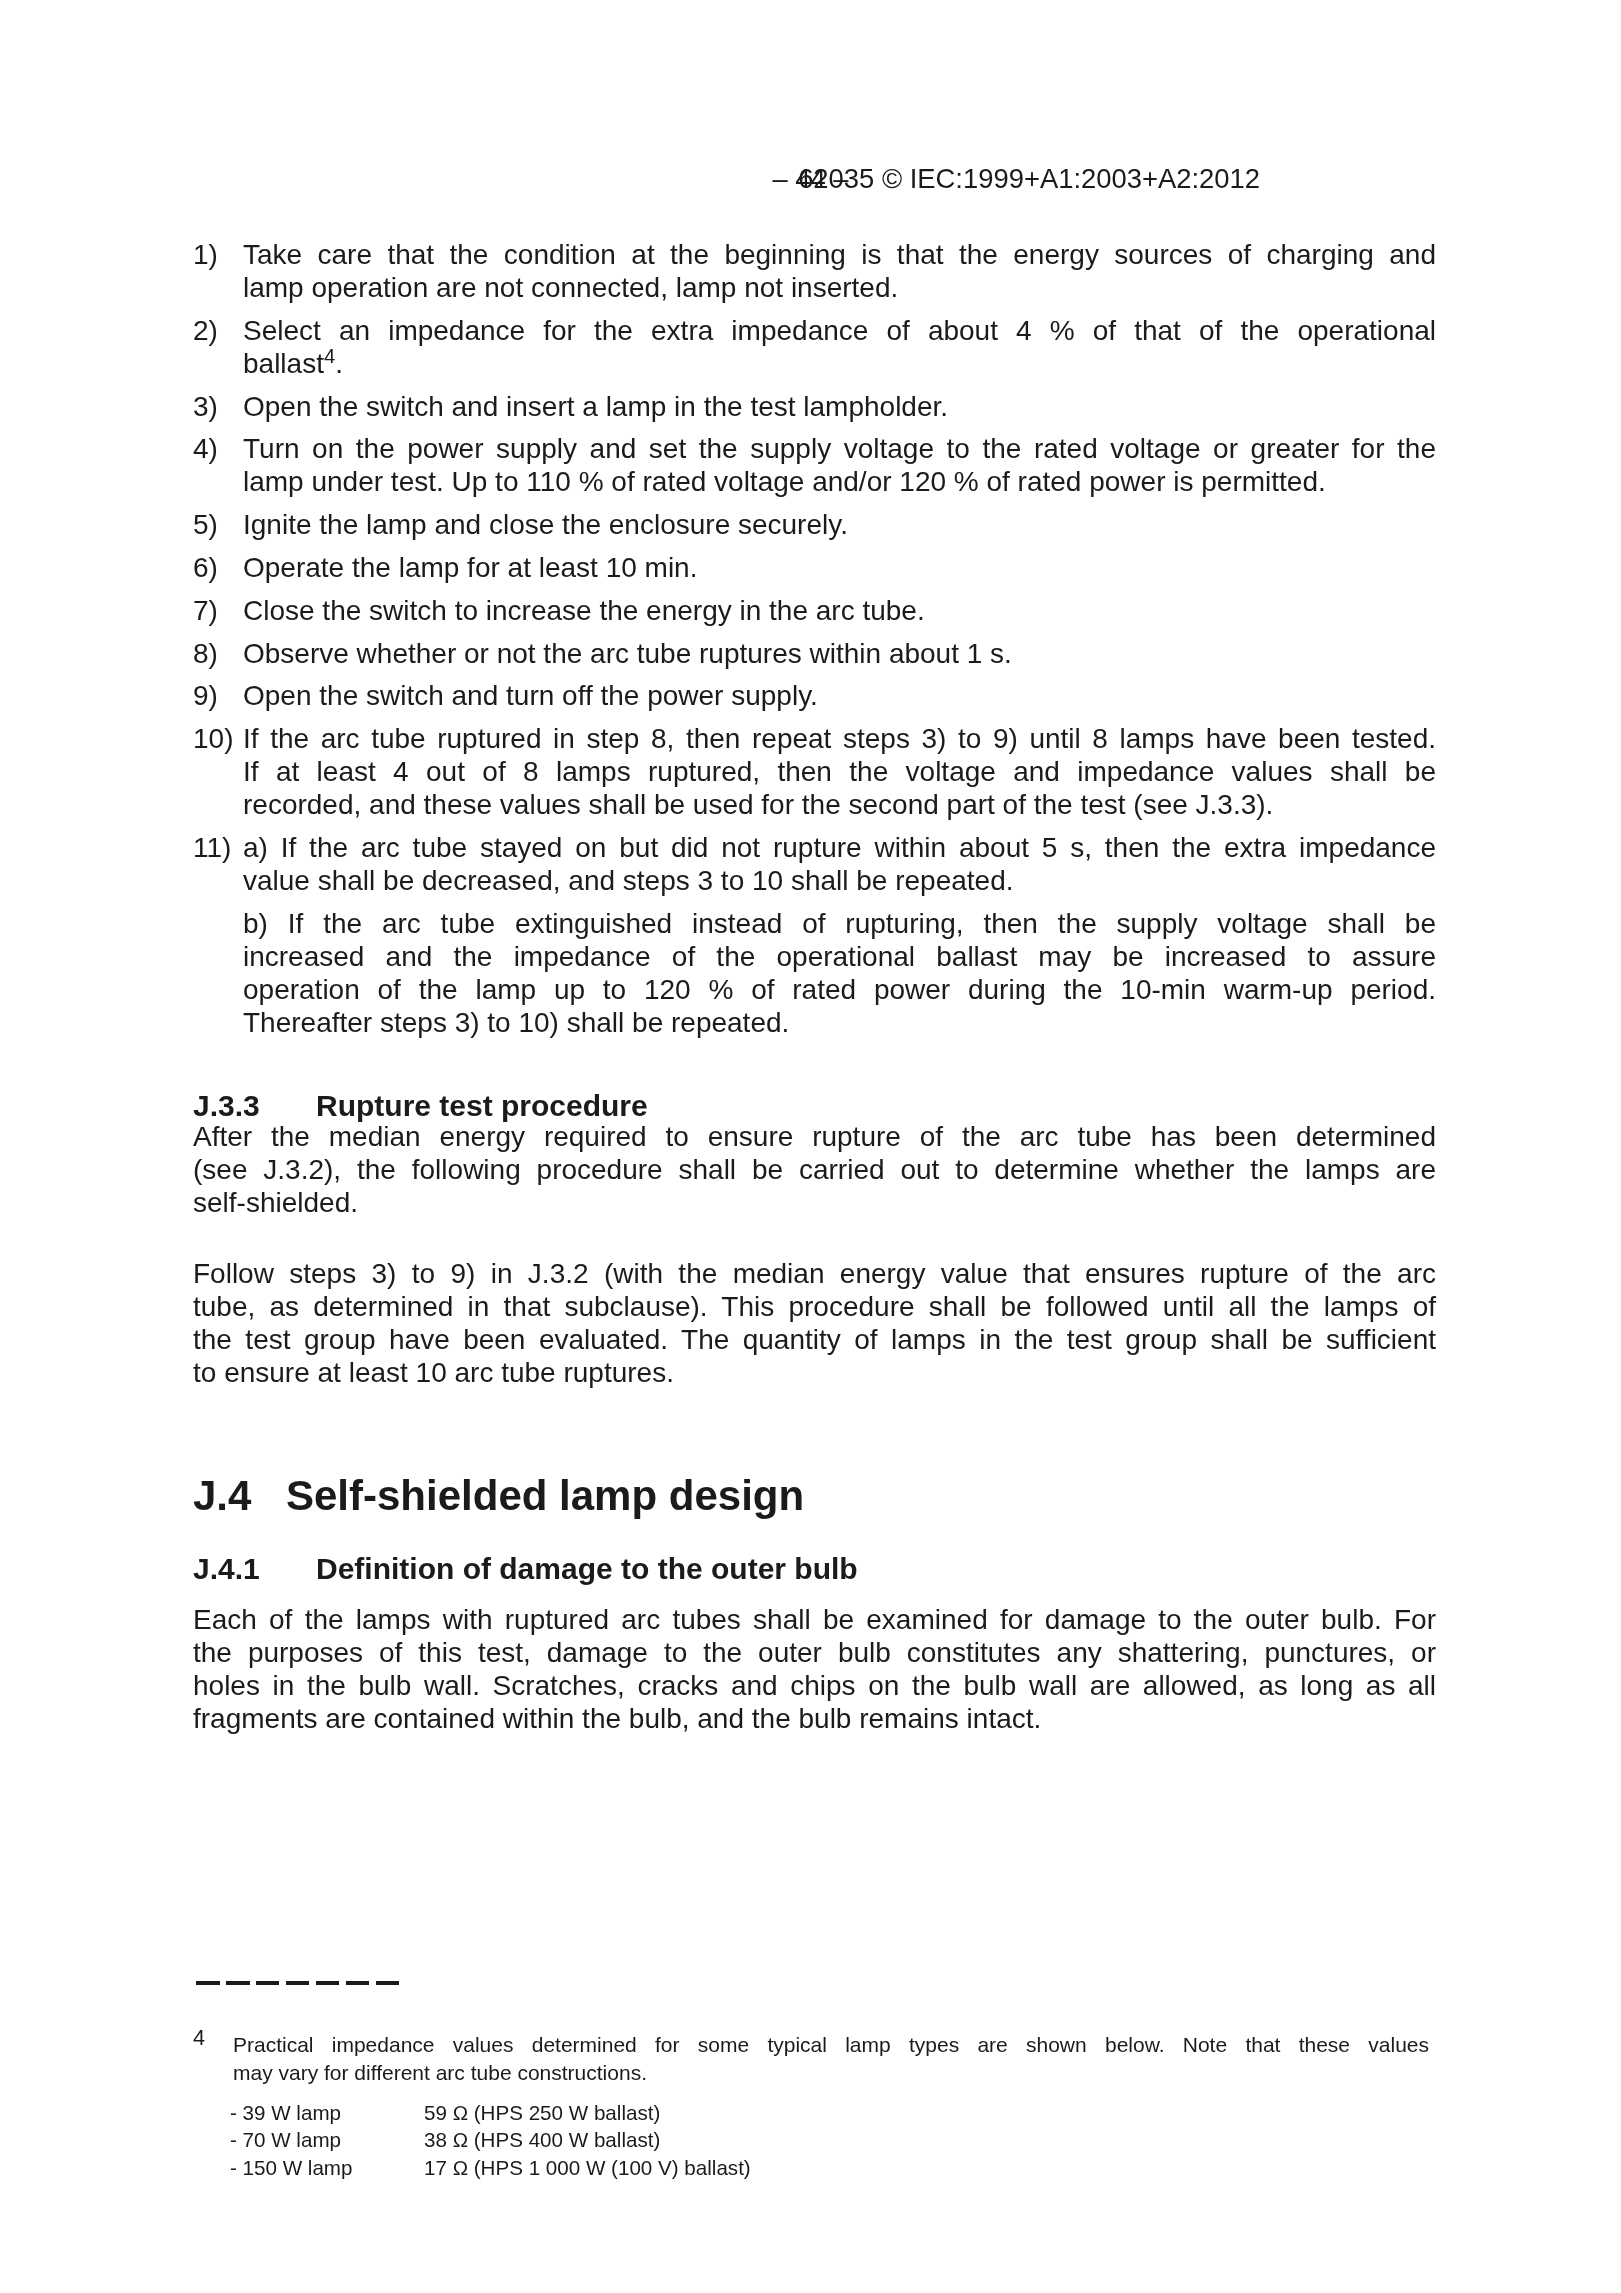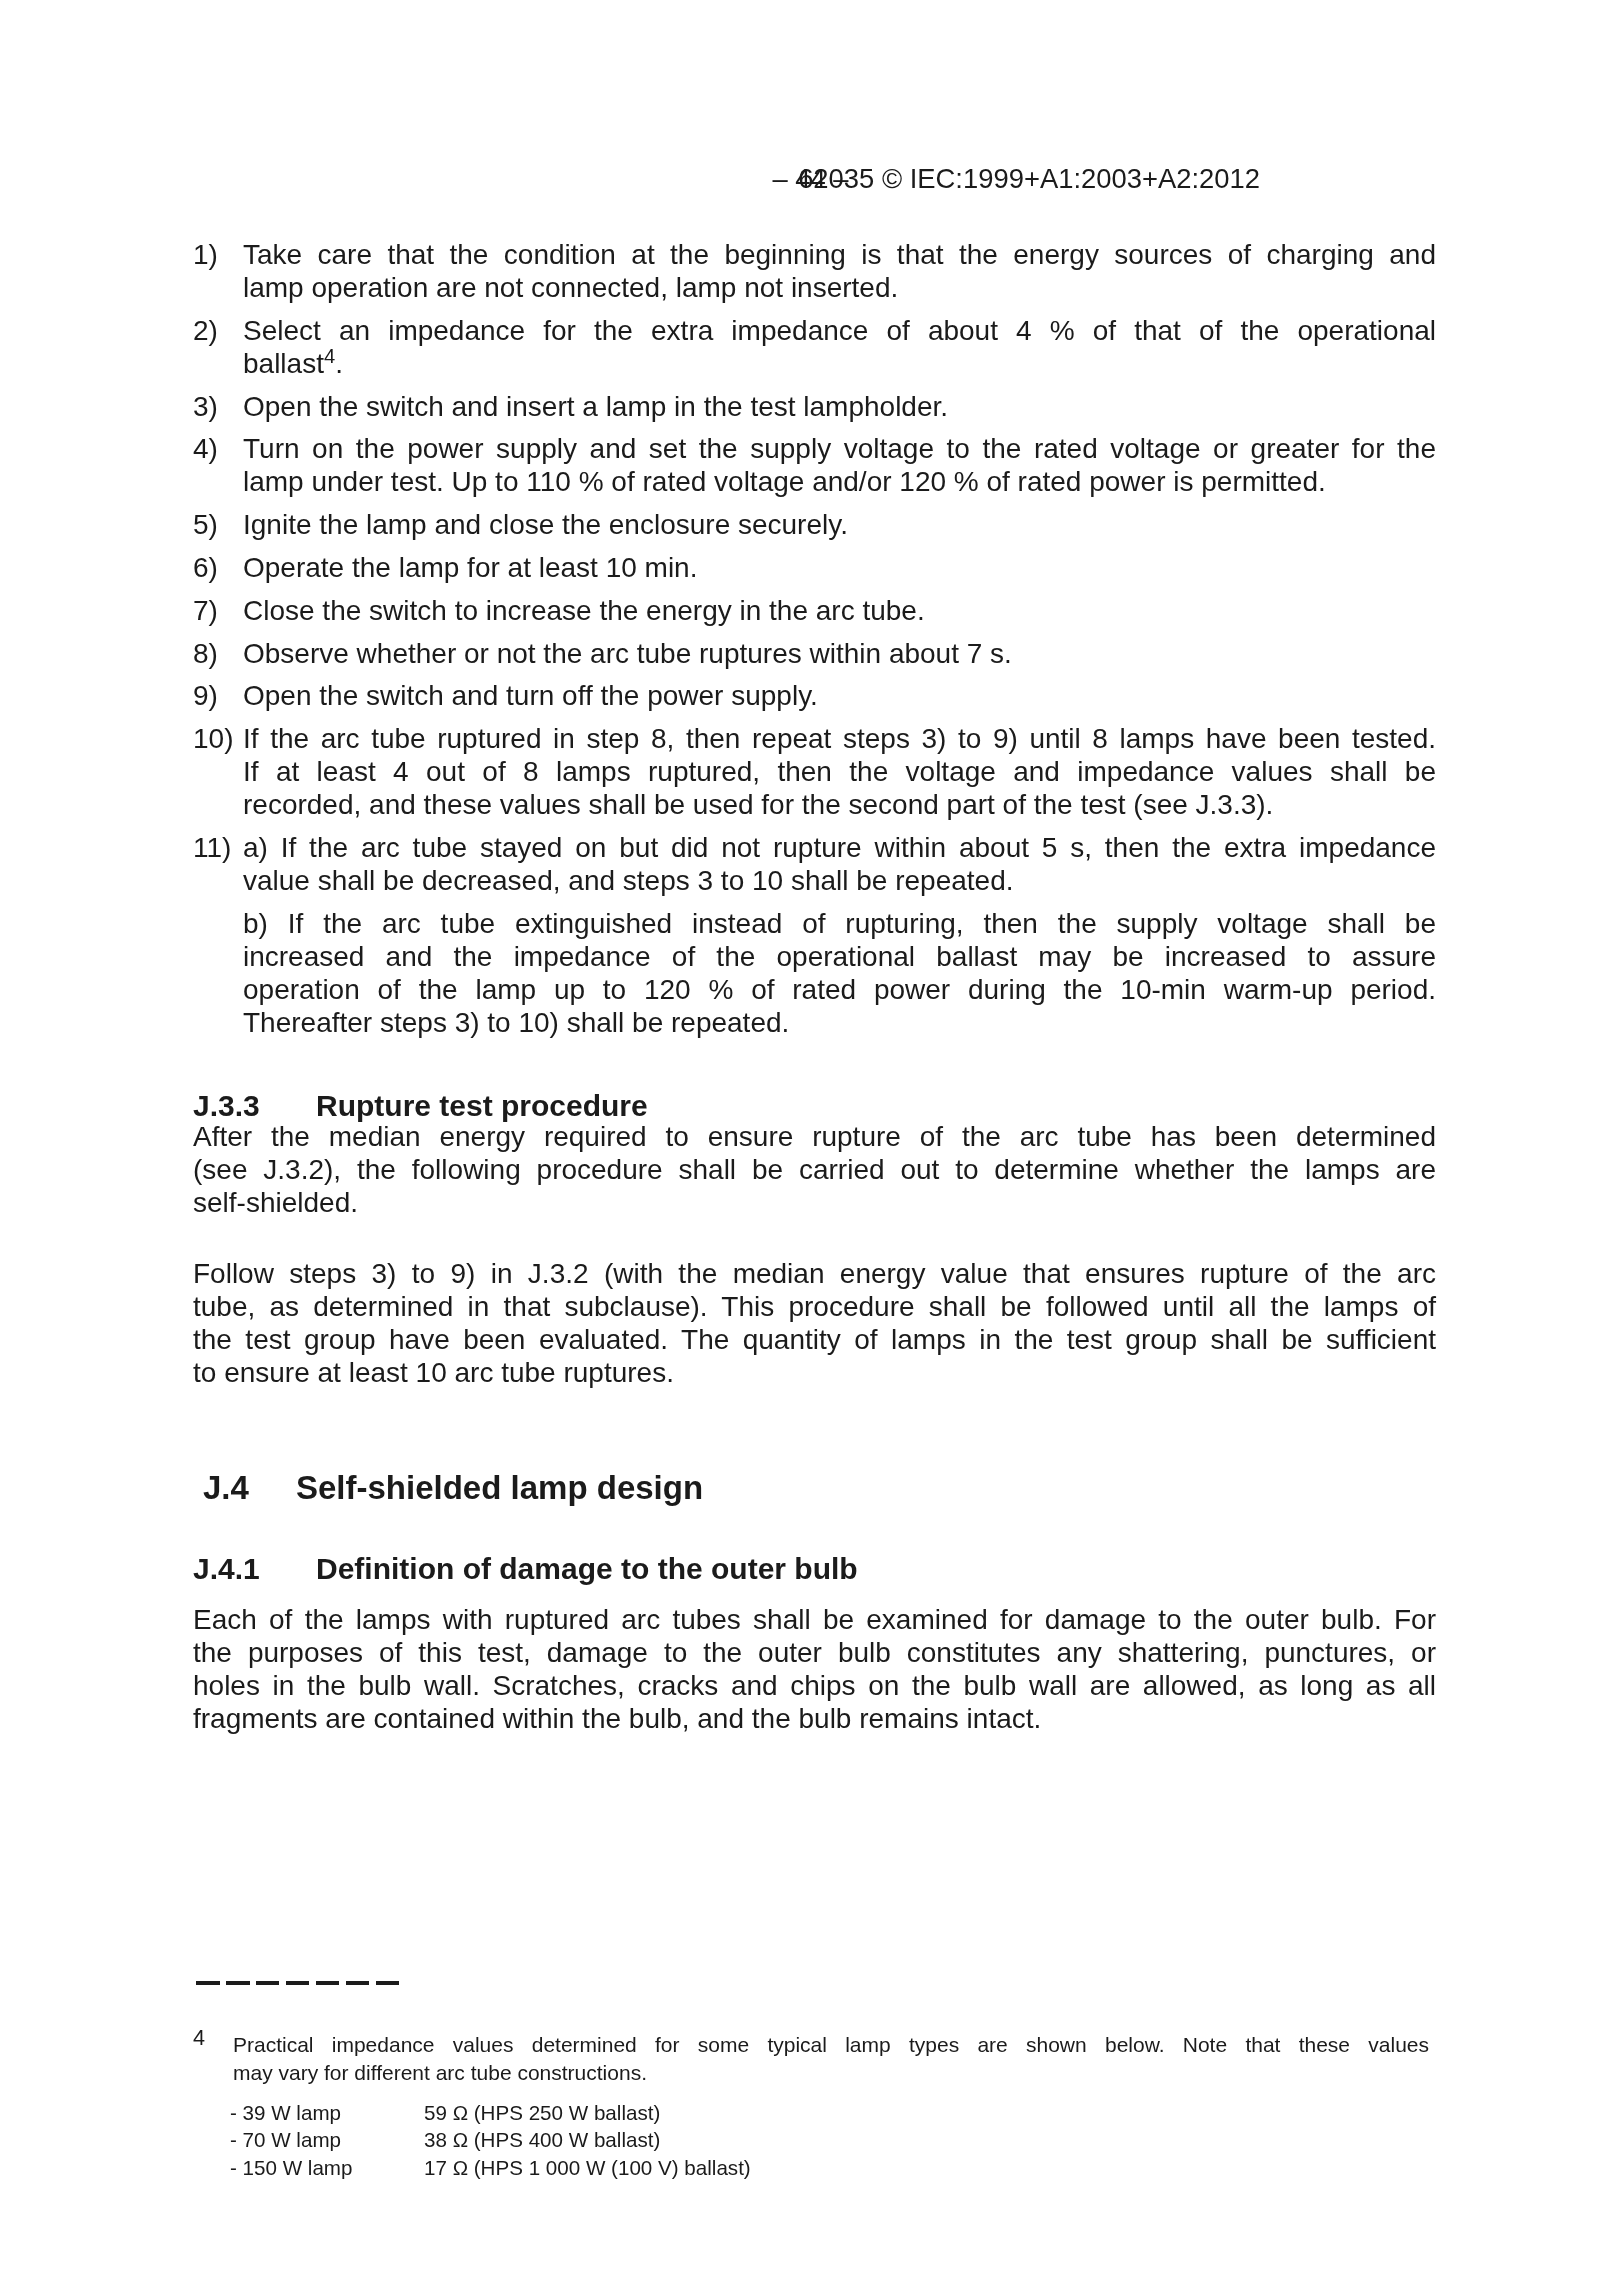--- a/index.html
+++ b/index.html
@@ -28,21 +28,21 @@
   
   .steps{top:238px;}
   .step{position:relative;padding-left:50px;}
   .step .num{position:absolute;left:0;top:0;}
   .step .p{margin-bottom:9.8px;}
   
   .h{position:absolute;left:193px;font-weight:bold;white-space:nowrap;}
   .h .hlabel{display:inline-block;}
   .h-j33{top:1063px;font-size:30px;line-height:35px;}
   .h-j33 .hlabel{width:123px;}
-  .h-j4{top:1441px;font-size:33px;line-height:39px;margin-left:10px;}
+  .h-j4{top:1441px;font-size:42px;line-height:39px;}
   .h-j4 .hlabel{width:93px;}
   .h-j41{top:1526px;font-size:30px;line-height:35px;}
   .h-j41 .hlabel{width:123px;}
   
   .p-after{top:1120px;}
   .p-follow{top:1257px;}
   .p-each{top:1570px;margin-top:33px;}
   
   .revbar{
     position:absolute;left:1461px;top:230px;width:3.9px;height:1934px;
@@ -108,21 +108,21 @@
       </div>
       <div class="step">
         <span class="num">7)</span>
         <div class="p">
           <div class="line last">Close the switch to increase the energy in the arc tube.</div>
         </div>
       </div>
       <div class="step">
         <span class="num">8)</span>
         <div class="p">
-          <div class="line last">Observe whether or not the arc tube ruptures within about 7 s.</div>
+          <div class="line last">Observe whether or not the arc tube ruptures within about 1 s.</div>
         </div>
       </div>
       <div class="step">
         <span class="num">9)</span>
         <div class="p">
           <div class="line last">Open the switch and turn off the power supply.</div>
         </div>
       </div>
       <div class="step">
         <span class="num">10)</span>

